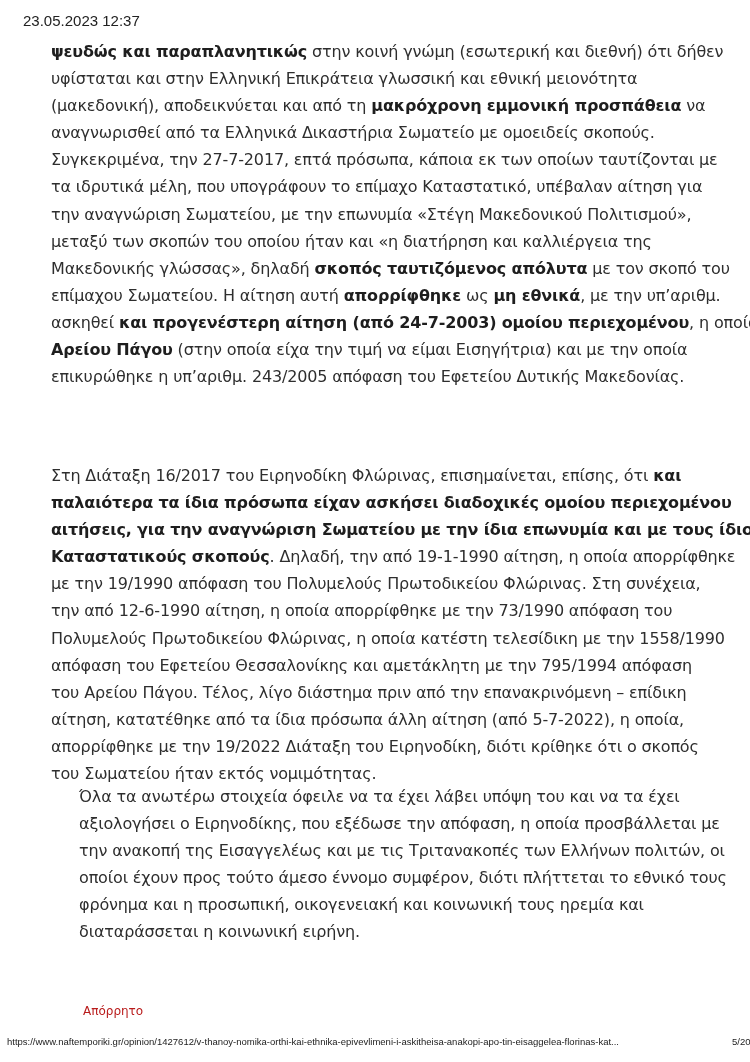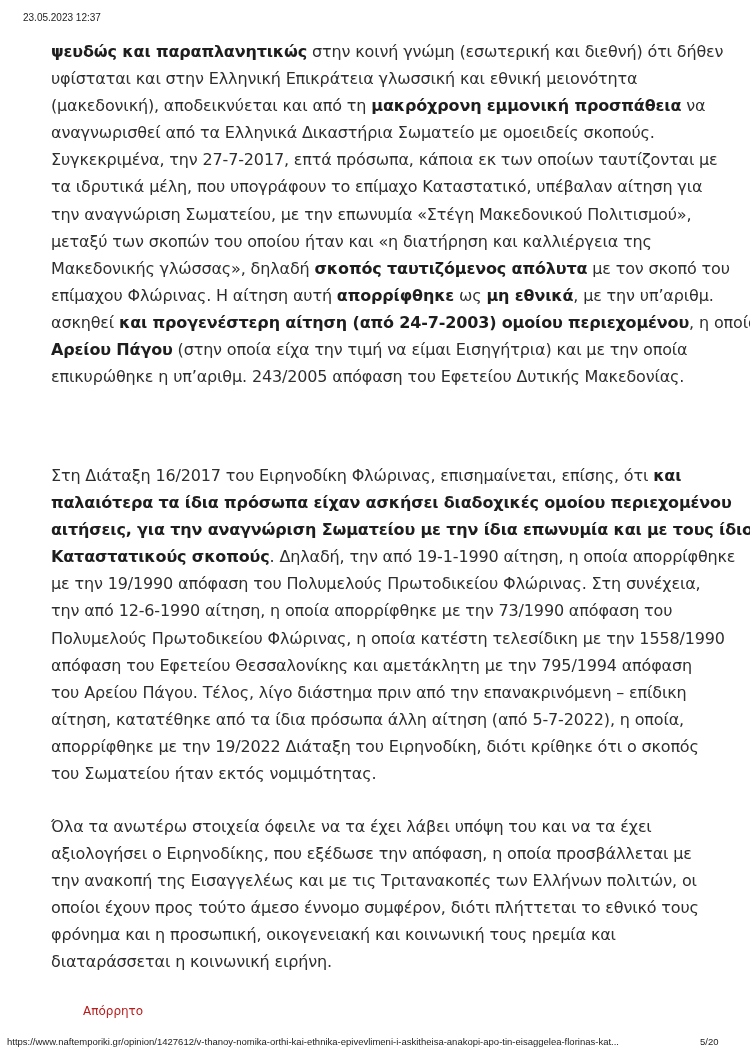--- a/index.html
+++ b/index.html
@@ -2,65 +2,65 @@
 <html><head>
 <meta charset="utf-8">
 <style>
   html, body { margin: 0; padding: 0; }
   body {
     width: 750px; height: 1062px; background: #ffffff; position: relative; overflow: hidden;
     font-family: "DejaVu Sans", sans-serif; color: #2b2b2b;
   }
   .print-header {
     position: absolute; top: 8px; left: 0; width: 750px; height: 16px;
-    font-family: "Liberation Sans", sans-serif; font-size: 10px; color: #222;
+    font-family: "Liberation Sans", sans-serif; font-size: 15px; color: #222;
   }
   .print-header .date { position: absolute; left: 23px; top: 4px; }
   .print-header .title { position: absolute; left: 103px; top: 4px; white-space: nowrap; }
   .article {
     position: absolute; left: 51px; top: 38px; width: 660px;
   }
   .para {
     margin: 0; font-size: 16px; line-height: 27.1px; letter-spacing: -0.15px; color: #2e2e2e;
   }
   .line { display: block; white-space: nowrap; }
   .b { font-weight: bold; color: #1e1e1e; }
   .p1 { position: absolute; top: 0; }
   .p2 { position: absolute; top: 424px; }
-  .p3 { position: absolute; top: 775px; }
+  .p3 { position: absolute; top: 745px; margin-left: 28px; }
   .footer-link {
     position: absolute; left: 83px; top: 1004px; font-size: 12px; color: #b91c1c;
     font-family: "DejaVu Sans", sans-serif;
   }
   .print-footer {
     position: absolute; left: 0; top: 1032px; width: 750px;
     font-family: "Liberation Sans", sans-serif; font-size: 9.5px; color: #222;
   }
   .print-footer .url { position: absolute; left: 7px; top: 4px; white-space: nowrap; }
-  .print-footer .page { position: absolute; left: 700px; top: 4px; }
+  .print-footer .page { position: absolute; left: 732px; top: 4px; }
 </style>
 </head>
 <body>
 
 <div class="print-header">
   <span class="date">23.05.2023 12:37</span>
 </div>
 
 <div class="article">
   <p class="para p1">
       <span class="line"><span class="b">ψευδώς και παραπλανητικώς</span><span> στην κοινή γνώμη (εσωτερική και διεθνή) ότι δήθεν</span></span>
       <span class="line"><span>υφίσταται και στην Ελληνική Επικράτεια γλωσσική και εθνική μειονότητα</span></span>
       <span class="line"><span>(μακεδονική), αποδεικνύεται και από τη </span><span class="b">μακρόχρονη εμμονική προσπάθεια</span><span> να</span></span>
       <span class="line"><span>αναγνωρισθεί από τα Ελληνικά Δικαστήρια Σωματείο με ομοειδείς σκοπούς.</span></span>
       <span class="line"><span>Συγκεκριμένα, την 27-7-2017, επτά πρόσωπα, κάποια εκ των οποίων ταυτίζονται με</span></span>
       <span class="line"><span>τα ιδρυτικά μέλη, που υπογράφουν το επίμαχο Καταστατικό, υπέβαλαν αίτηση για</span></span>
       <span class="line"><span>την αναγνώριση Σωματείου, με την επωνυμία «Στέγη Μακεδονικού Πολιτισμού»,</span></span>
       <span class="line"><span>μεταξύ των σκοπών του οποίου ήταν και «η διατήρηση και καλλιέργεια της</span></span>
       <span class="line"><span>Μακεδονικής γλώσσας», δηλαδή </span><span class="b">σκοπός ταυτιζόμενος απόλυτα</span><span>  με τον σκοπό του</span></span>
-      <span class="line"><span>επίμαχου Φλώρινας.  Η αίτηση αυτή </span><span class="b">απορρίφθηκε</span><span> ως </span><span class="b">μη εθνικά</span><span>, με την υπ’αριθμ.</span></span>
+      <span class="line"><span>επίμαχου Σωματείου.  Η αίτηση αυτή </span><span class="b">απορρίφθηκε</span><span> ως </span><span class="b">μη εθνικά</span><span>, με την υπ’αριθμ.</span></span>
       <span class="line"><span>ασκηθεί </span><span class="b">και προγενέστερη αίτηση (από 24-7-2003) ομοίου περιεχομένου</span><span>, η οποία</span></span>
       <span class="line"><span class="b">Αρείου Πάγου</span><span> (στην οποία είχα την τιμή να είμαι Εισηγήτρια) και με την οποία</span></span>
       <span class="line"><span>επικυρώθηκε η υπ’αριθμ. 243/2005 απόφαση του Εφετείου Δυτικής Μακεδονίας.</span></span>
     </p>
   <p class="para p2">
       <span class="line"><span>Στη Διάταξη 16/2017 του Ειρηνοδίκη Φλώρινας, επισημαίνεται, επίσης, ότι </span><span class="b">και</span></span>
       <span class="line"><span class="b">παλαιότερα τα ίδια πρόσωπα είχαν ασκήσει διαδοχικές ομοίου περιεχομένου</span></span>
       <span class="line"><span class="b">αιτήσεις, για την αναγνώριση Σωματείου με την ίδια επωνυμία και με τους ίδιους</span></span>
       <span class="line"><span class="b">Καταστατικούς σκοπούς</span><span>.  Δηλαδή, την από 19-1-1990 αίτηση, η οποία απορρίφθηκε</span></span>
       <span class="line"><span>με την 19/1990 απόφαση του Πολυμελούς Πρωτοδικείου Φλώρινας.  Στη συνέχεια,</span></span>

